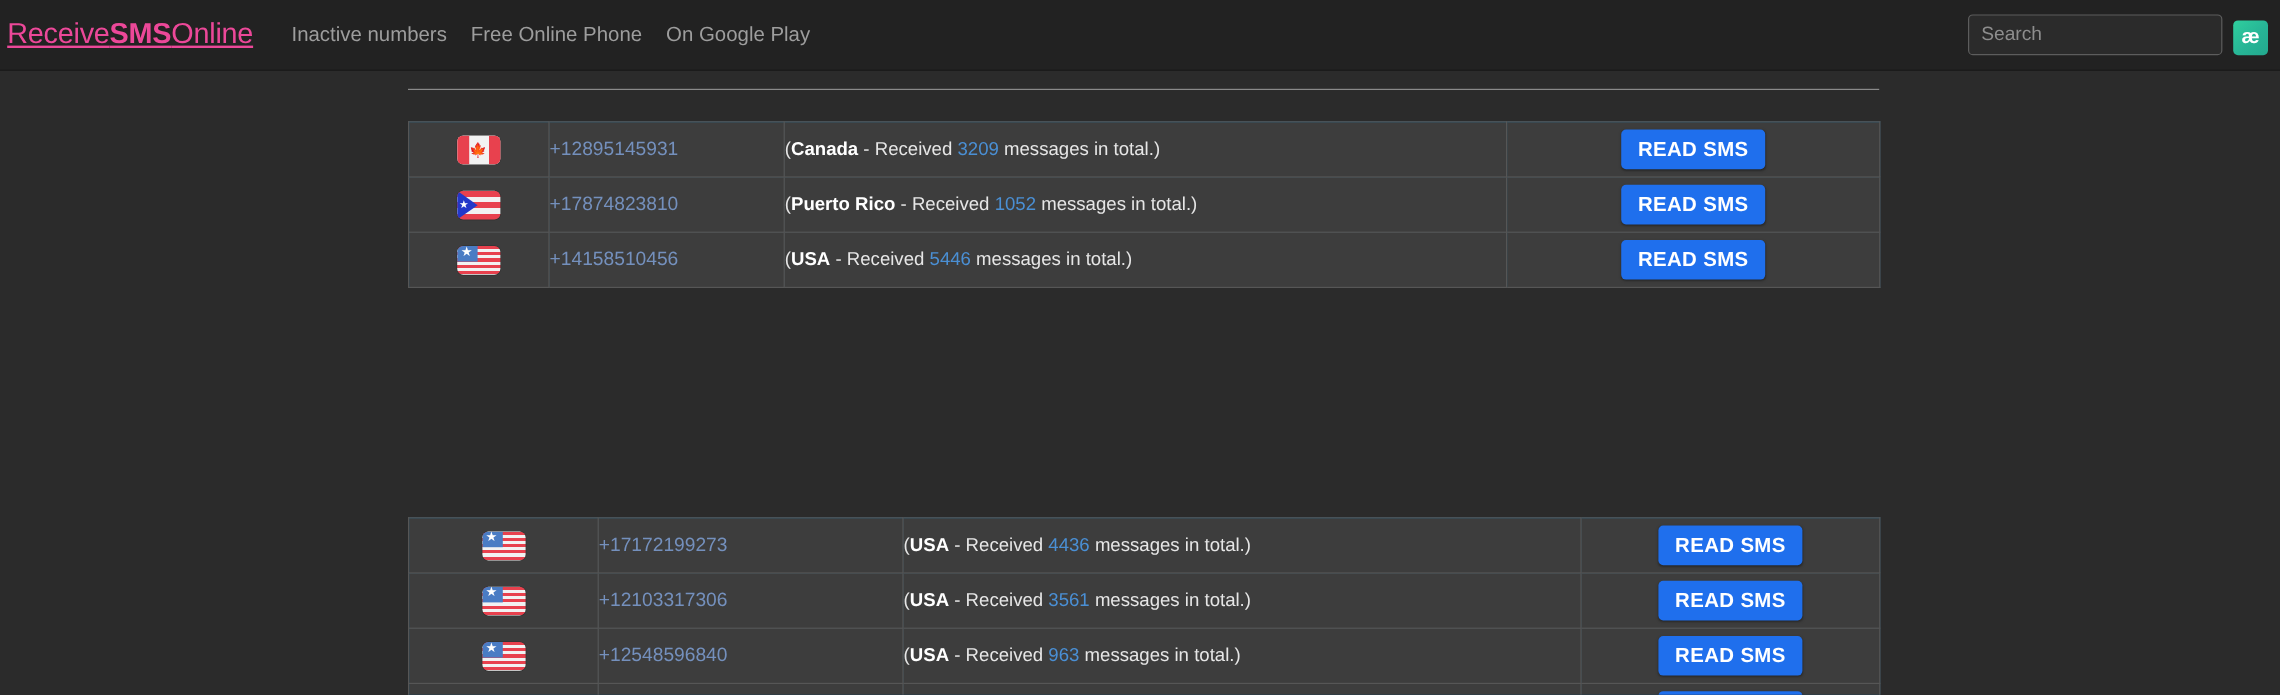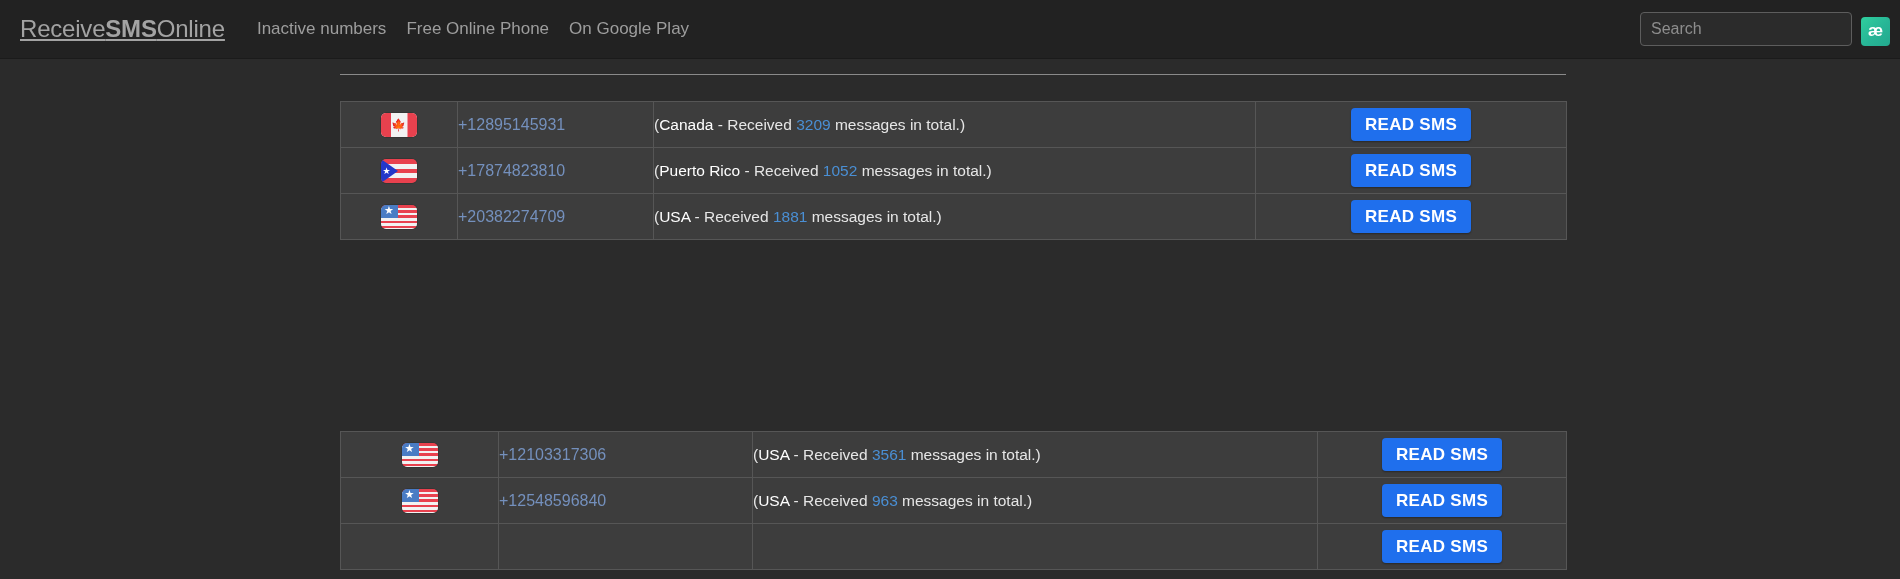--- a/index.html
+++ b/index.html
@@ -12,22 +12,22 @@
 
   
   .navbar{
     position:relative;
     width:1900px; height:59px;
     background:#222222;
     border-bottom:1px solid #1b1b1b;
     display:flex; align-items:center;
   }
   .brand{
-    margin-left:20px;
-    font-size:24px; color:#a3a3a3;
+    margin-left:6px;
+    font-size:24px; color:#ec4899;
     font-weight:400; letter-spacing:-.2px;
     white-space:nowrap;
   }
   .brand b{font-weight:700;}
   .nav-links{ display:flex; align-items:flex-end; margin-left:22px; gap:0; }
   .nav-link{
     color:#9d9d9d; font-size:17px; text-decoration:none;
     padding:0 10px; white-space:nowrap;
   }
 
@@ -157,21 +157,21 @@
     transform:translateY(-50%);
     color:#fff; font-size:9px; line-height:1;
   }
 
   .phone-link{
     color:#7490bd; font-size:16px;
     text-decoration:none;
   }
 
   .desc{ color:#e6e6e6; font-size:15.5px; white-space:nowrap; }
-  .desc .country{ font-weight:400; color:#ffffff; }
+  .desc .country{ font-weight:700; color:#ffffff; }
   .desc .count{ color:#4a8fd4; }
 
   .read-btn{
     display:inline-block;
     background:#1f6fed;
     color:#ffffff;
     font-size:17px; font-weight:700;
     letter-spacing:.3px;
     border:none; border-radius:4px;
     padding:8px 14px 8px 14px;
@@ -226,40 +226,46 @@
           <td class="c-btn"><button class="read-btn">READ SMS</button></td>
         </tr>
         <tr style="height:46px">
           <td class="c-flag"><span class="flag pr"></span></td>
           <td class="c-phone"><a class="phone-link" href="#">+17874823810</a></td>
           <td class="c-desc"><span class="desc"><span>(</span><span class="country">Puerto Rico</span><span> - Received </span><span class="count">1052</span><span> messages in total.)</span></span></td>
           <td class="c-btn"><button class="read-btn">READ SMS</button></td>
         </tr>
         <tr style="height:46px">
           <td class="c-flag"><span class="flag us"></span></td>
-          <td class="c-phone"><a class="phone-link" href="#">+20382274709</a></td>
-          <td class="c-desc"><span class="desc"><span>(</span><span class="country">USA</span><span> - Received </span><span class="count">1881</span><span> messages in total.)</span></span></td>
+          <td class="c-phone"><a class="phone-link" href="#">+14158510456</a></td>
+          <td class="c-desc"><span class="desc"><span>(</span><span class="country">USA</span><span> - Received </span><span class="count">5446</span><span> messages in total.)</span></span></td>
           <td class="c-btn"><button class="read-btn">READ SMS</button></td>
         </tr>
       </tbody>
     </table>
   </div>
 
 
   <div class="container" style="top:372px;">
     <table class="num-table">
       <colgroup>
         <col style="width:158px">
         <col style="width:254px">
         <col style="width:565px">
         <col style="width:249px">
       </colgroup>
       <tbody>
         <tr style="height:46px">
           <td class="c-flag"><span class="flag us"></span></td>
+          <td class="c-phone"><a class="phone-link" href="#">+17172199273</a></td>
+          <td class="c-desc"><span class="desc"><span>(</span><span class="country">USA</span><span> - Received </span><span class="count">4436</span><span> messages in total.)</span></span></td>
+          <td class="c-btn"><button class="read-btn">READ SMS</button></td>
+        </tr>
+        <tr style="height:46px">
+          <td class="c-flag"><span class="flag us"></span></td>
           <td class="c-phone"><a class="phone-link" href="#">+12103317306</a></td>
           <td class="c-desc"><span class="desc"><span>(</span><span class="country">USA</span><span> - Received </span><span class="count">3561</span><span> messages in total.)</span></span></td>
           <td class="c-btn"><button class="read-btn">READ SMS</button></td>
         </tr>
         <tr style="height:46px">
           <td class="c-flag"><span class="flag us"></span></td>
           <td class="c-phone"><a class="phone-link" href="#">+12548596840</a></td>
           <td class="c-desc"><span class="desc"><span>(</span><span class="country">USA</span><span> - Received </span><span class="count">963</span><span> messages in total.)</span></span></td>
           <td class="c-btn"><button class="read-btn">READ SMS</button></td>
         </tr>

